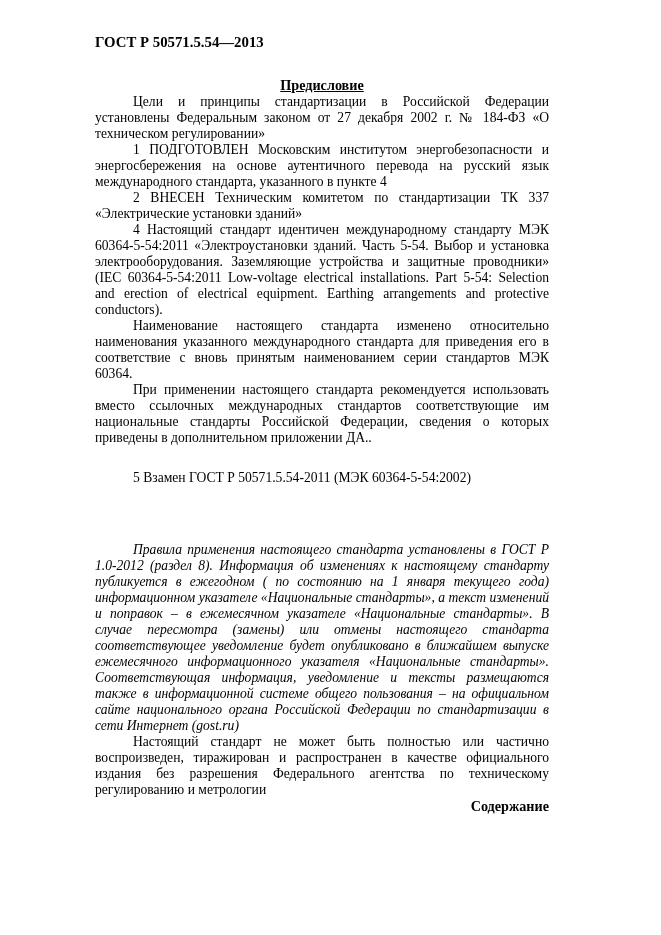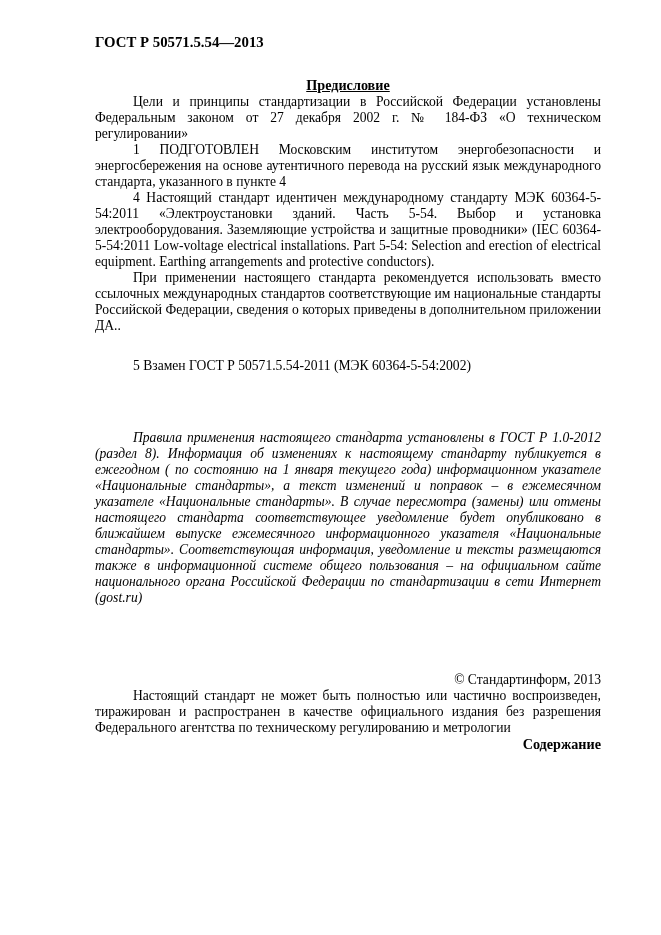--- a/index.html
+++ b/index.html
@@ -10,21 +10,21 @@
   .page {
     position: relative;
     width: 661px;
     height: 935px;
     background: #ffffff;
     color: #000000;
     font-family: "Liberation Serif", "DejaVu Serif", serif;
     font-size: 13.6px;
     line-height: 16px;
     box-sizing: border-box;
-    padding: 33px 60px 0 95px;
+    padding: 33px 112px 0 95px;
     overflow: hidden;
   }
   .doc-header {
     font-weight: bold;
     font-size: 14.8px;
     line-height: 18px;
     text-align: left;
   }
   .section-title {
     font-weight: bold;
@@ -68,30 +68,31 @@
 <div class="page">
 
   <div class="doc-header">ГОСТ Р 50571.5.54—2013</div>
 
   <div class="section-title">Предисловие</div>
 
   <p>Цели и принципы стандартизации в Российской Федерации установлены Федеральным законом от 27 декабря 2002 г. № 184-ФЗ «О техническом регулировании»</p>
 
   <p class="p-item-first">1 ПОДГОТОВЛЕН  Московским институтом энергобезопасности и энергосбережения на основе  аутентичного перевода на русский язык международного стандарта, указанного в пункте 4</p>
 
+  <p>2 ВНЕСЕН Техническим комитетом по стандартизации ТК 337 «Электрические установки зданий»</p>
 
 
   <p>4 Настоящий стандарт идентичен международному стандарту  МЭК 60364-5-54:2011 «Электроустановки зданий. Часть 5-54. Выбор и установка электрооборудования. Заземляющие устройства и защитные проводники» (IEC 60364-5-54:2011  Low-voltage electrical installations. Part 5-54: Selection and erection of electrical equipment. Earthing arrangements and protective conductors).</p>
 
+  <p>Наименование настоящего стандарта изменено относительно наименования указанного международного стандарта для приведения его в соответствие с вновь принятым наименованием серии стандартов МЭК 60364.</p>
 
   <p>При применении настоящего стандарта рекомендуется использовать вместо ссылочных международных стандартов соответствующие им национальные стандарты Российской Федерации, сведения о которых приведены в дополнительном приложении ДА..</p>
 
   <p class="p-vzamen">5 Взамен ГОСТ Р 50571.5.54-2011 (МЭК 60364-5-54:2002)</p>
 
   <p class="note-italic">Правила применения настоящего стандарта  установлены в ГОСТ Р 1.0-2012 (раздел 8). Информация об изменениях к настоящему стандарту публикуется в ежегодном ( по состоянию на 1 января текущего года) информационном указателе «Национальные стандарты», а текст изменений и поправок – в ежемесячном указателе «Национальные стандарты». В случае пересмотра (замены) или отмены настоящего стандарта соответствующее уведомление будет опубликовано в ближайшем выпуске ежемесячного информационного указателя «Национальные стандарты». Соответствующая информация, уведомление и тексты  размещаются также в информационной системе общего пользования – на официальном сайте национального органа Российской Федерации  по стандартизации в сети Интернет (gost.ru)</p>
 
-  <p class="copyright">© Стандартинформ, 2013</p>
 
   <p>Настоящий стандарт не может быть полностью или частично воспроизведен, тиражирован и распространен в качестве  официального издания без разрешения Федерального агентства по техническому регулированию и метрологии</p>
 
   <div class="contents-title">Содержание</div>
 
 </div>
 
 </body></html>

